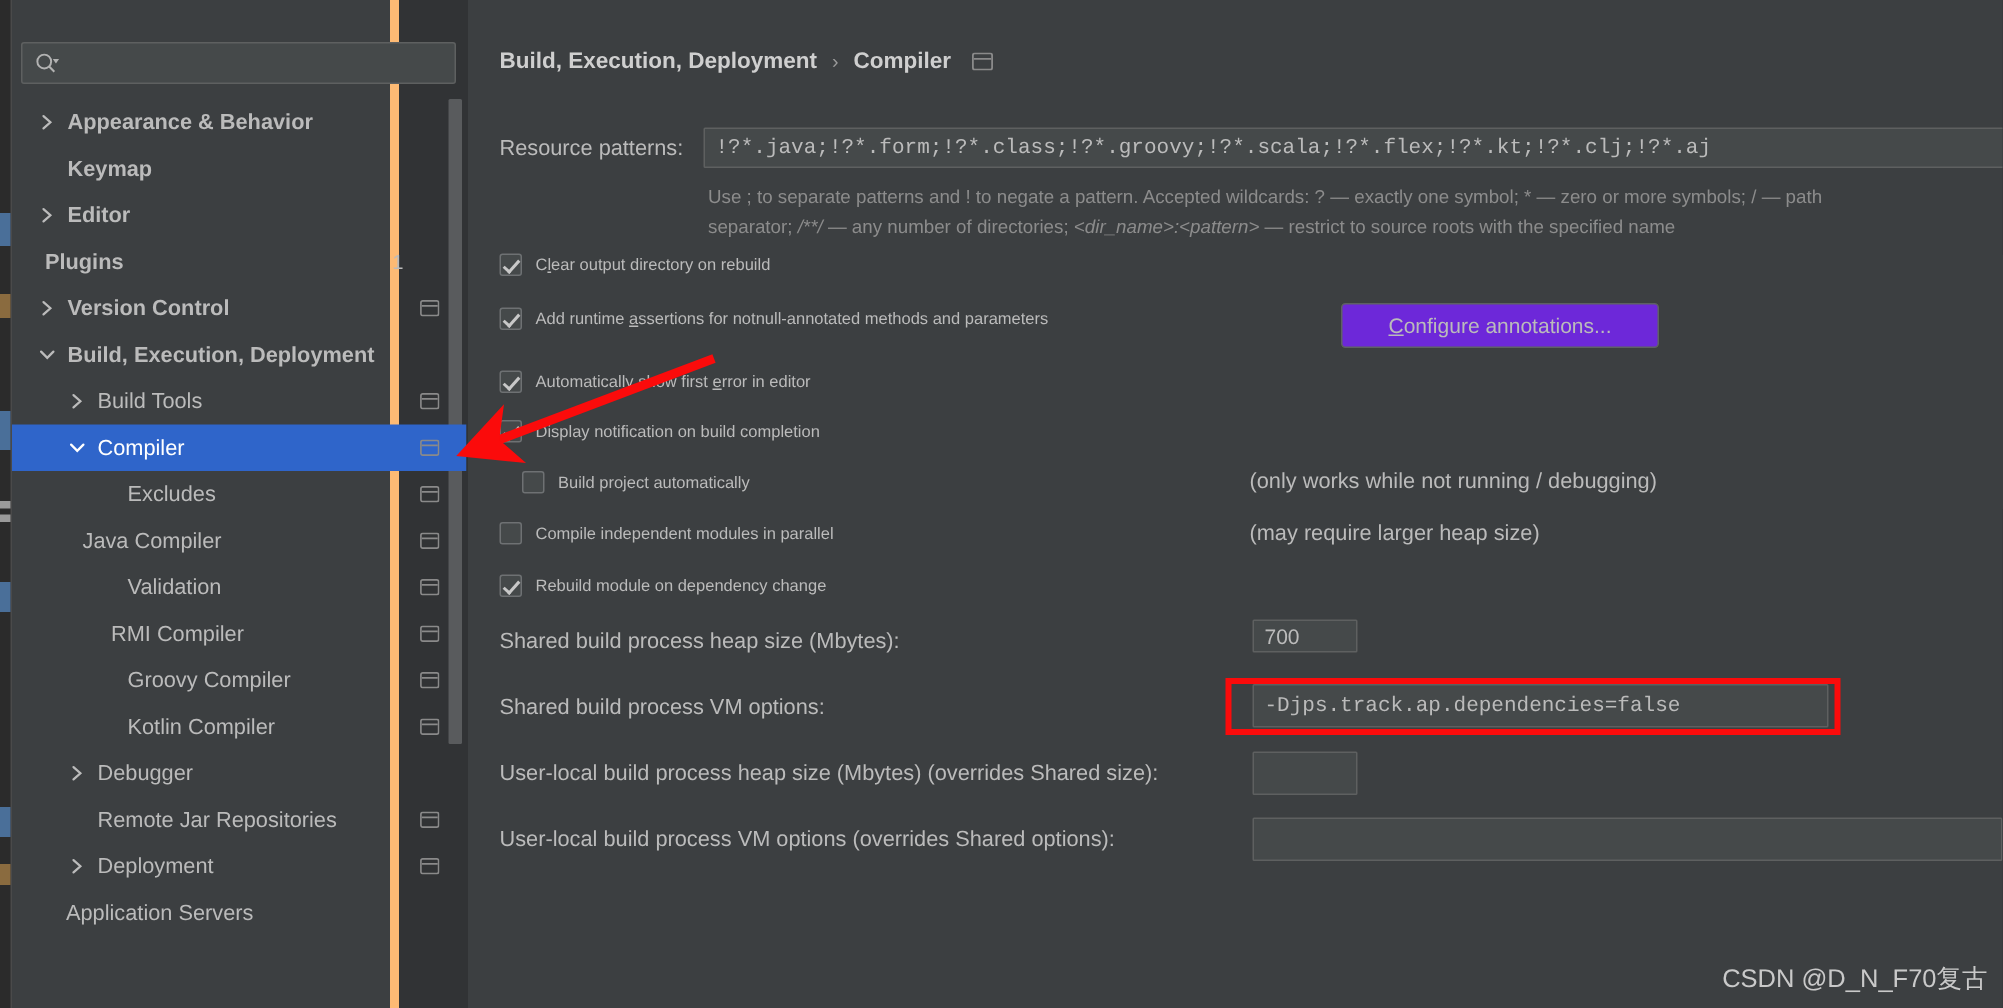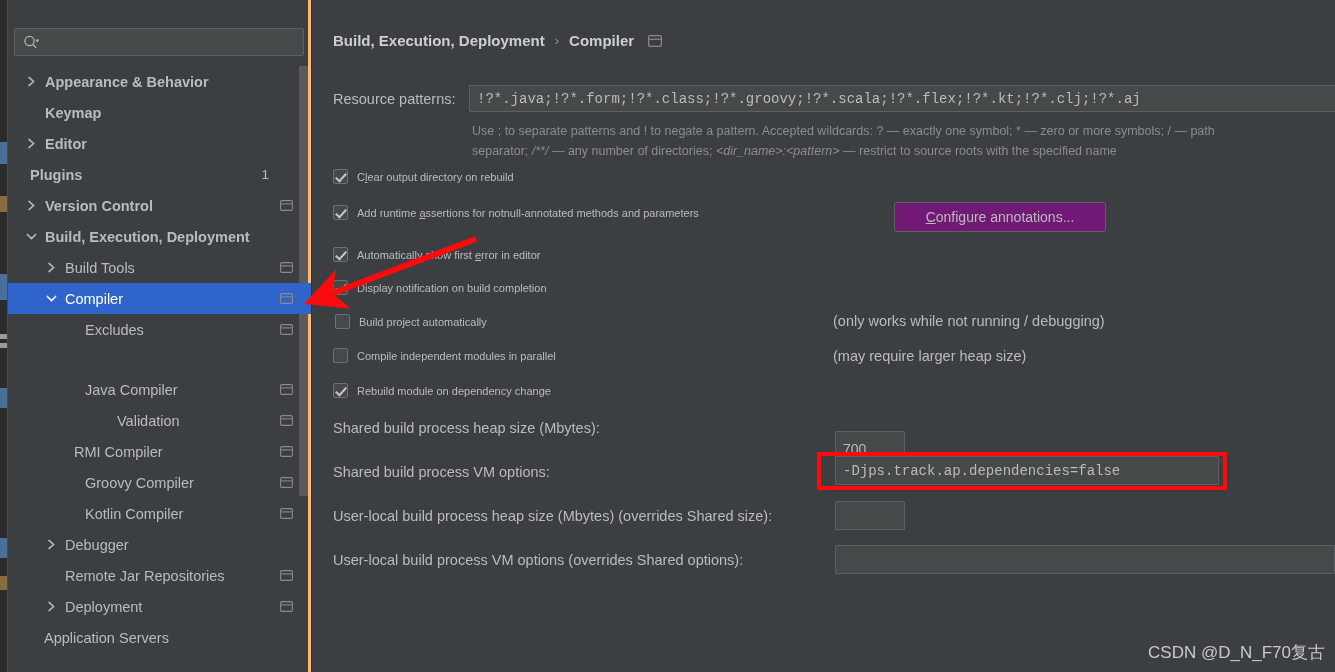--- a/index.html
+++ b/index.html
@@ -22,23 +22,23 @@
     background: #2b2b2b;
     border-right: 1px solid #4a4a4a;
   }
   .edge-sliver i {
     position: absolute; left: 0; width: 7px; display: block;
   }
 
   
   .sidebar {
     position: absolute; left: 8px; top: 0;
-    width: 303px; height: 672px;
+    width: 258px; height: 672px;
     background: #3c3f41;
-    border-right: 3px solid #fdba74;
+    border-right: 6px solid #fdba74;
   }
   .search-wrap {
     position: absolute; left: 6px; top: 28px;
     width: 290px; height: 28px;
     background: #45494a;
     border: 1px solid #5e6060;
     border-radius: 2px;
     display: flex; align-items: center;
   }
   .search-icon { margin-left: 8px; display:flex; }
@@ -170,21 +170,21 @@
 
   .sidenote {
     position: absolute;
     color: #bbbbbb;
     font-size: 14.5px;
     white-space: nowrap;
   }
 
   .btn {
     position: absolute;
-    background: #701a75;
+    background: #6d28d9;
     border: 1px solid #5e6163;
     border-radius: 3px;
     color: #bbbbbb;
     font-size: 14px;
     font-family: "Liberation Sans", sans-serif;
     padding: 0 14px;
     height: 30px;
     cursor: default;
   }
 
@@ -331,35 +331,35 @@
             </svg>
           </span>
           <span class="label">Excludes</span>
           <span class="modicon">
             <svg width="13" height="11" viewBox="0 0 13 11">
               <rect x="0.6" y="0.6" width="11.8" height="9.8" rx="1.2" fill="none" stroke="#8a8a8a" stroke-width="1.1"></rect>
               <line x1="1.2" y1="3.9" x2="11.8" y2="3.9" stroke="#8a8a8a" stroke-width="1.1"></line>
             </svg>
           </span>
         </div>
-        <div class="tree-row" style="padding-left: 56px; margin-top: 29px;">
+        <div class="tree-row" style="padding-left: 26px;">
           <span class="chev blank">
             <svg width="9" height="11" viewBox="0 0 9 11">
               <path d="M2,1.4 L6.6,5.5 L2,9.6" fill="none" stroke="currentColor" stroke-width="1.5" stroke-linecap="round"></path>
             </svg>
           </span>
           <span class="label">Java Compiler</span>
           <span class="modicon">
             <svg width="13" height="11" viewBox="0 0 13 11">
               <rect x="0.6" y="0.6" width="11.8" height="9.8" rx="1.2" fill="none" stroke="#8a8a8a" stroke-width="1.1"></rect>
               <line x1="1.2" y1="3.9" x2="11.8" y2="3.9" stroke="#8a8a8a" stroke-width="1.1"></line>
             </svg>
           </span>
         </div>
-        <div class="tree-row" style="padding-left: 88px;">
+        <div class="tree-row" style="padding-left: 56px;">
           <span class="chev blank">
             <svg width="9" height="11" viewBox="0 0 9 11">
               <path d="M2,1.4 L6.6,5.5 L2,9.6" fill="none" stroke="currentColor" stroke-width="1.5" stroke-linecap="round"></path>
             </svg>
           </span>
           <span class="label">Validation</span>
           <span class="modicon">
             <svg width="13" height="11" viewBox="0 0 13 11">
               <rect x="0.6" y="0.6" width="11.8" height="9.8" rx="1.2" fill="none" stroke="#8a8a8a" stroke-width="1.1"></rect>
               <line x1="1.2" y1="3.9" x2="11.8" y2="3.9" stroke="#8a8a8a" stroke-width="1.1"></line>
@@ -487,21 +487,21 @@
           <span class="cblabel"><span>Add runtime </span><span class="mn">a</span><span>ssertions for notnull-annotated methods and parameters</span></span>
         </div>
         <div class="cbrow" style="left: 21px; top: 247px;">
           <span class="cbox checked"></span>
           <span class="cblabel"><span>Automatically show first </span><span class="mn">e</span><span>rror in editor</span></span>
         </div>
         <div class="cbrow" style="left: 21px; top: 280px;">
           <span class="cbox checked"></span>
           <span class="cblabel"><span>Display notification on build completion</span></span>
         </div>
-        <div class="cbrow" style="left: 23px; top: 314px;">
+        <div class="cbrow" style="left: 36px; top: 314px;">
           <span class="cbox"></span>
           <span class="cblabel"><span>Build project automatically</span></span>
         </div>
         <div class="cbrow" style="left: 21px; top: 348px;">
           <span class="cbox"></span>
           <span class="cblabel"><span>Compile independent modules in parallel</span></span>
         </div>
         <div class="cbrow" style="left: 21px; top: 383px;">
           <span class="cbox checked"></span>
           <span class="cblabel"><span>Rebuild module on dependency change</span></span>
@@ -509,21 +509,21 @@
       </div>
 
     <button class="btn" style="left:582px; top:202px; width:212px;">
       <span class="mn">C</span><span>onfigure annotations...</span>
     </button>
 
     <div class="sidenote" style="left:521px; top:313px;">(only works while not running / debugging)</div>
     <div class="sidenote" style="left:521px; top:348px;">(may require larger heap size)</div>
 
     <div class="row-label" style="left:21px; top:420px;">Shared build process heap size (Mbytes):</div>
-    <input class="txtfield sans" style="left: 523px; top: 413px; width: 70px; height: 35px; margin-top: 18px;" type="text" value="700">
+    <input class="txtfield sans" style="left: 523px; top: 413px; width: 70px; height: 22px;" type="text" value="700">
 
     <div class="row-label" style="left:21px; top:464px;">Shared build process VM options:</div>
     <input class="txtfield" style="left: 523px; top: 456px; width: 384px; height: 29px;" type="text" value="-Djps.track.ap.dependencies=false">
 
     <div class="row-label" style="left:21px; top:508px;">User-local build process heap size (Mbytes) (overrides Shared size):</div>
     <input class="txtfield sans" style="left: 523px; top: 501px; width: 70px; height: 29px;" type="text" value="">
 
     <div class="row-label" style="left:21px; top:552px;">User-local build process VM options (overrides Shared options):</div>
     <input class="txtfield" style="left: 523px; top: 545px; width: 500px; height: 29px;" type="text" value="">
   </div>

